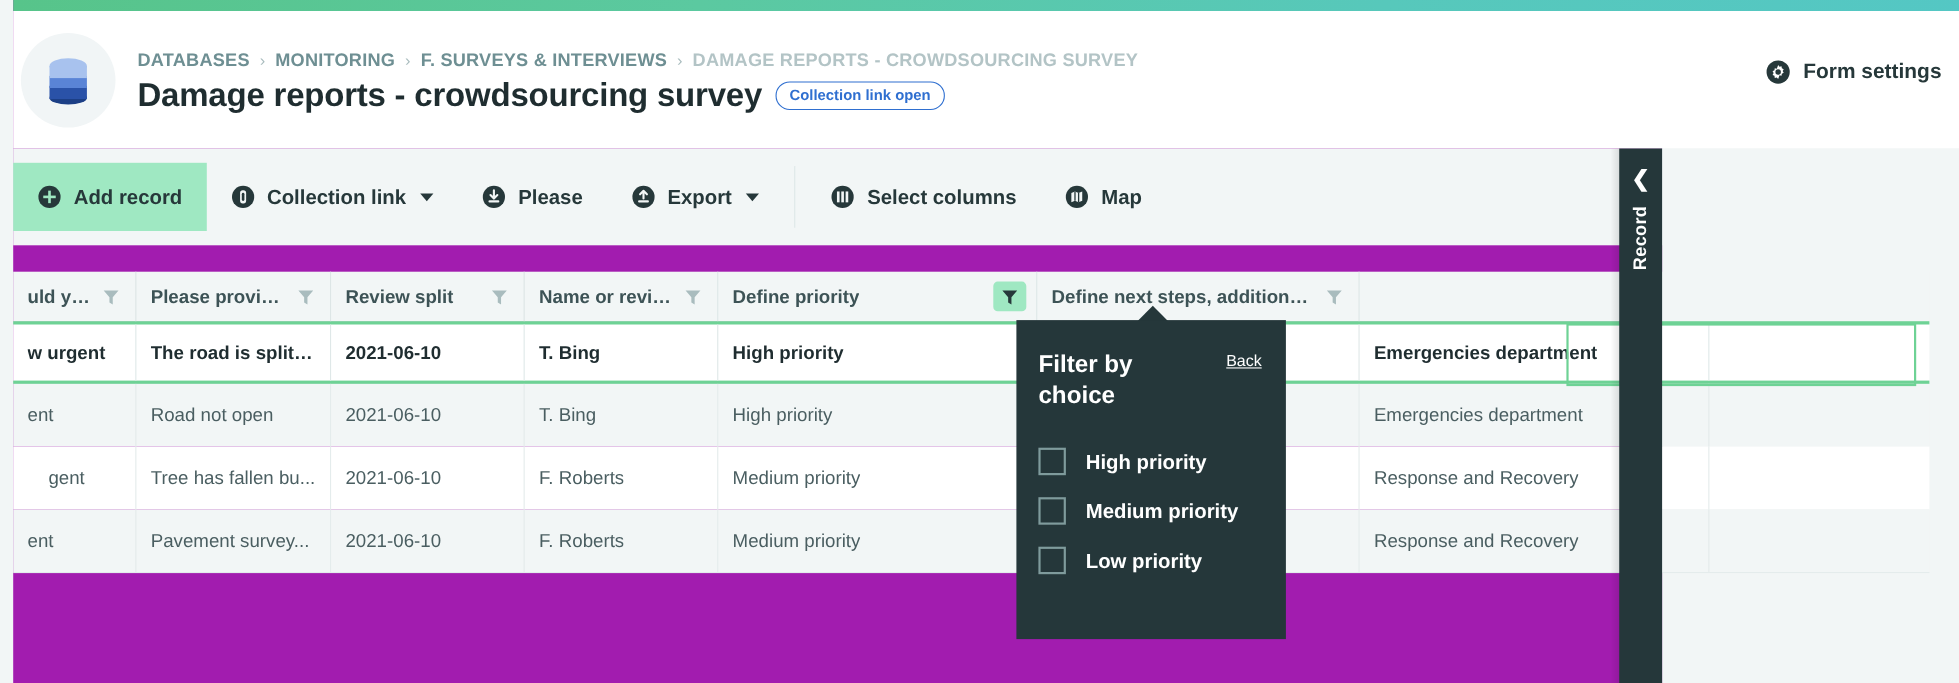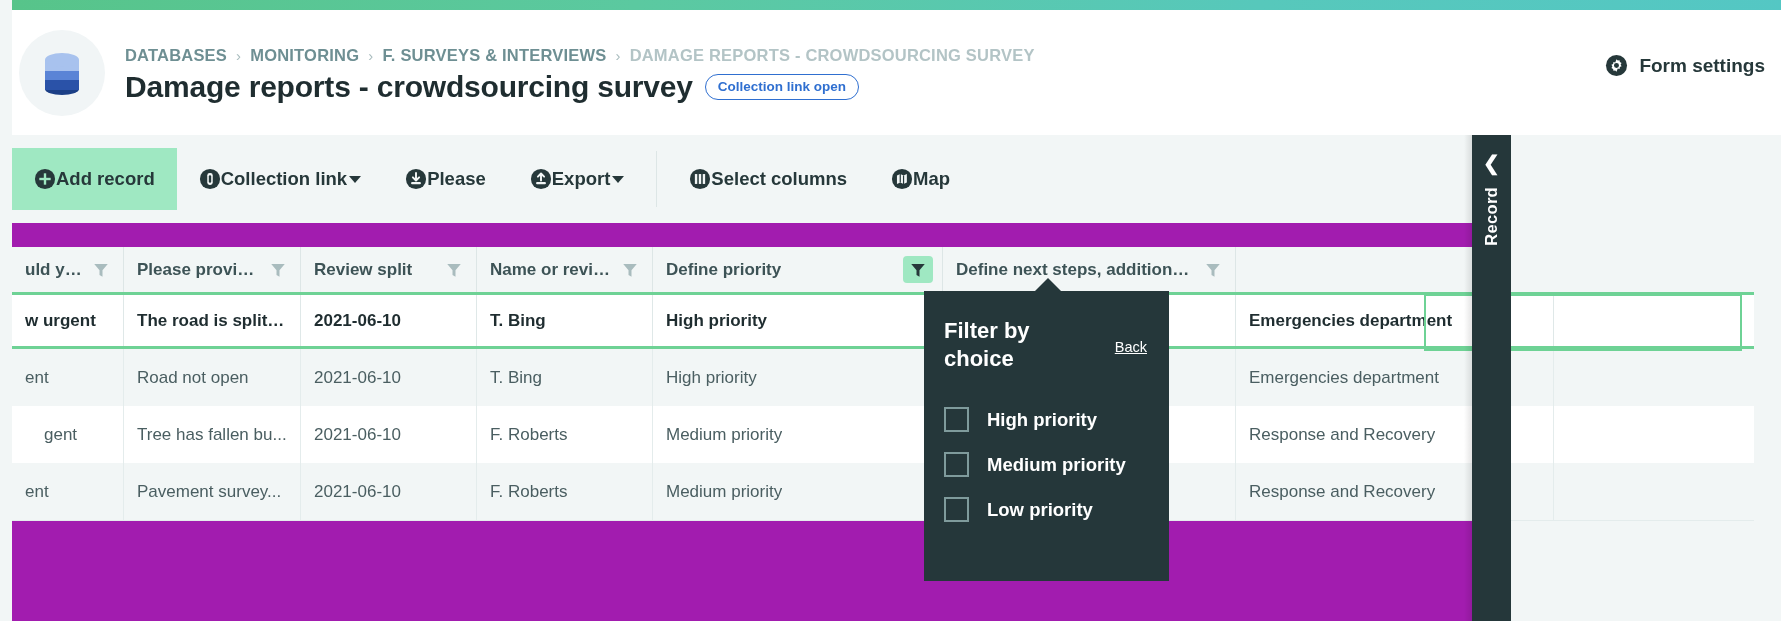--- a/index.html
+++ b/index.html
@@ -66,21 +66,21 @@
     font-size: 19px; font-weight: 700; color: #26383a; cursor: pointer;
   }
 
   
   .toolbar {
     position: absolute; top: 135px; left: 0; width: 1781px; height: 88px;
     background: #f2f6f6;
     display: flex; align-items: center;
   }
   .tb-btn {
-    display: flex; align-items: center; 
+    display: flex; align-items: center; gap: 11px;
     height: 62px; padding: 0 22px;
     font-size: 18.5px; font-weight: 700; color: #26383a;
     white-space: nowrap; cursor: pointer;
   }
   .tb-btn.primary { background: #9fe8c2; }
   .tb-sep { width: 1px; height: 56px; background: #dde6e6; margin: 0 10px; }
   .caret { width: 0; height: 0; border-left: 6px solid transparent; border-right: 6px solid transparent;
            border-top: 7px solid #26383a; margin-left: 2px; }
 
   
@@ -125,21 +125,21 @@
   .fd-arrow {
     position: absolute; left: 1022px; top: 278px;
     width: 0; height: 0;
     border-left: 14px solid transparent; border-right: 14px solid transparent;
     border-bottom: 14px solid #25373a;
   }
   .filter-drop {
     position: absolute; left: 912px; top: 291px; width: 245px; height: 290px;
     background: #25373a; color: #ffffff; padding: 26px 22px 0 20px;
   }
-  .fd-head { display: flex; justify-content: space-between; align-items: center; }
+  .fd-head { display: flex; justify-content: space-between; align-items: flex-start; }
   .fd-title { font-size: 22px; font-weight: 700; line-height: 1.28; width: 120px; }
   .fd-back { font-size: 14.5px; color: #ffffff; text-decoration: underline; margin-top: 4px; cursor: pointer; }
   .fd-opts { margin-top: 34px; display: flex; flex-direction: column; gap: 20px; }
   .fd-opt { display: flex; align-items: center; gap: 18px; cursor: pointer; }
   .fd-box { width: 25px; height: 25px; border: 2px solid #7f9b9c; background: transparent; flex: 0 0 auto; }
   .fd-lbl { font-size: 18.5px; font-weight: 700; color: #ffffff; white-space: nowrap; }
 
   
   .record-rail {
     position: absolute; right: 0; top: 135px; width: 39px; height: 486px;

